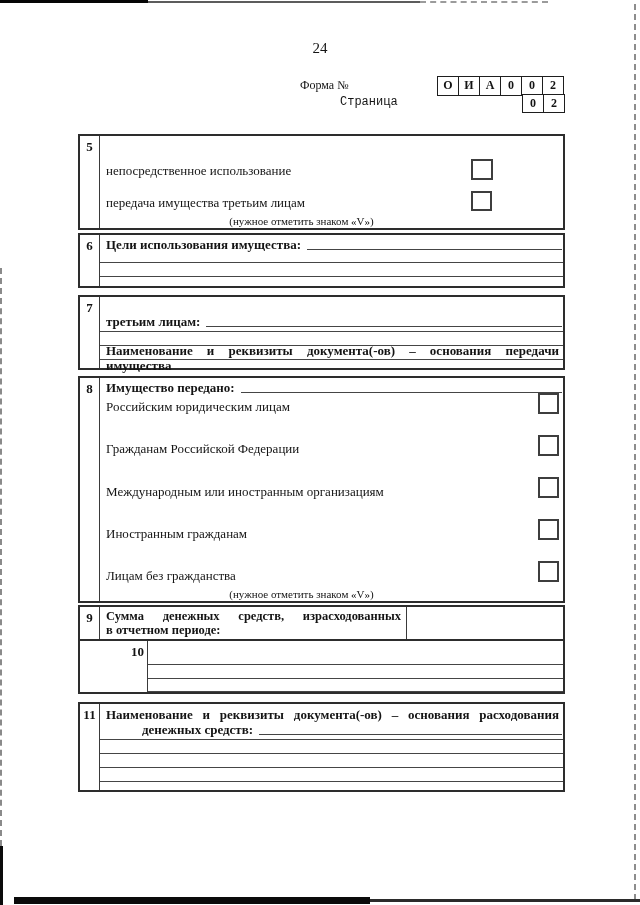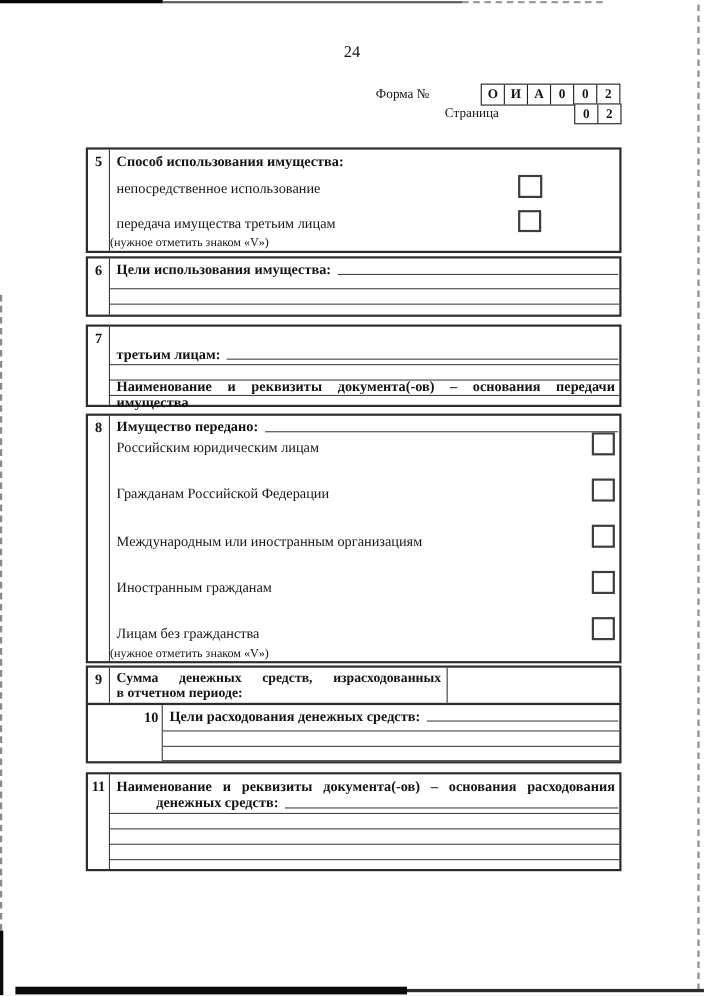--- a/index.html
+++ b/index.html
@@ -11,23 +11,23 @@
   .scan-top-1{position:absolute;left:0;top:0;width:148px;height:3px;background:#050505;}
   .scan-top-2{position:absolute;left:148px;top:1px;width:272px;height:2px;background:#5c5c5c;}
   .scan-top-3{position:absolute;left:420px;top:1px;width:128px;height:0;border-top:2px dashed #9b9b9b;}
   .scan-right{position:absolute;left:634px;top:4px;height:896px;width:0;border-left:2px dashed #8d8d8d;}
   .scan-left-dash{position:absolute;left:0;top:268px;height:578px;width:0;border-left:2px dashed #8a8a8a;}
   .scan-left-solid{position:absolute;left:0;top:846px;width:3px;height:59px;background:#0a0a0a;}
   .scan-bottom-1{position:absolute;left:14px;top:897px;width:356px;height:7px;background:#0a0a0a;}
   .scan-bottom-2{position:absolute;left:370px;top:899px;width:270px;height:3px;background:#2b2b2b;}
   
   .pagenum{position:absolute;left:298px;top:40px;width:44px;text-align:center;font-size:15px;}
-  .code-label{position:absolute;text-align:center;font-size:12px;}
+  .code-label{position:absolute;text-align:left;font-size:12px;}
   .lbl-forma{left:300px;top:78px;width:132px;}
-  .lbl-stranitsa{left:340px;top:95px;width:178px;}
+  .lbl-stranitsa{left:340px;top:95px;width:178px;font-family:Liberation Mono, monospace;}
   .lbl-list{left:510px;top:111px;width:54px;margin-top:44px;}
   .code-row{position:absolute;display:flex;border:1.5px solid #1e1e1e;background:#fff;}
   .code-row .cell{
     width:20px;text-align:center;font-weight:bold;font-size:12px;line-height:17px;
     border-left:1.5px solid #1e1e1e;
   }
   .code-row .cell:first-child{border-left:none;}
   .row-forma{left:437px;top:76px;height:18px;}
   .row-stranitsa{left:522px;top:94px;height:17px;}
   .row-stranitsa .cell{line-height:16px;}
@@ -41,21 +41,21 @@
     font-weight:bold;font-size:13px;text-align:center;padding-top:3px;
   }
   .body{flex:1;position:relative;font-size:13px;line-height:15px;}
   .abs{position:absolute;left:6px;right:4px;}
   .bold{font-weight:bold;}
   .just{text-align:justify;text-align-last:justify;}
   .hdr-row{position:absolute;left:6px;right:0;display:flex;align-items:flex-end;}
   .hdr-row .txt{white-space:nowrap;font-weight:bold;}
   .trail{flex:1;height:0;border-bottom:1.5px solid #454545;margin:0 1px 2px 6px;}
   .wline{position:absolute;left:0;right:0;height:0;border-top:1.5px solid #454545;}
-  .note{position:absolute;left:0;right:60px;font-size:11px;}
+  .note{position:absolute;left:0;right:60px;text-align:center;font-size:11px;}
   .cb{position:absolute;box-sizing:border-box;border:2px solid #3e3e3e;background:#fff;}
   
   .s9head{width:307px;box-sizing:border-box;border-right:1px solid #3a3a3a;padding:2px 5px 0 6px;font-weight:bold;font-size:12.5px;line-height:14px;}
   .s9val{flex:1;}
 </style>
 </head>
 <body>
 
 <div class="page">
 
@@ -82,21 +82,20 @@
   <div class="code-label lbl-stranitsa">Страница</div>
   <div class="code-row row-stranitsa">
     <div class="cell">0</div>
     <div class="cell">2</div>
   </div>
   <div class="code-label lbl-list">Лист К</div>
 
   <div class="sec" style="top:134px;height:96px;">
     <div class="numcol">5</div>
     <div class="body">
-      <div class="abs bold" style="top:3px;">Способ использования имущества:</div>
       <div class="abs" style="top:27px;">непосредственное использование</div>
       <div class="abs" style="top:59px;">передача имущества третьим лицам</div>
       <div class="note" style="top:78px;">(нужное отметить знаком «V»)</div>
     </div>
   </div>
   <div class="cb" style="left:471px;top:159px;width:22px;height:21px;"></div>
   <div class="cb" style="left:471px;top:191px;width:21px;height:20px;"></div>
 
   <div class="sec" style="top:233px;height:55px;">
     <div class="numcol">6</div>
@@ -152,24 +151,20 @@
         <div class="just">Сумма денежных средств, израсходованных</div>
         <div>в отчетном периоде:</div>
       </div>
       <div class="s9val"></div>
     </div>
   </div>
 
   <div class="sec" style="top:639px;height:55px;padding-left:48px;">
     <div class="numcol">10</div>
     <div class="body">
-      <div class="hdr-row" style="top:2px;height:15px;">
-        <span class="txt">Цели расходования денежных средств:</span>
-        <span class="trail"></span>
-      </div>
       <div class="wline" style="top:23px;"></div>
       <div class="wline" style="top:37px;"></div>
       <div class="wline" style="top:50px;"></div>
     </div>
   </div>
 
   <div class="sec" style="top:702px;height:90px;">
     <div class="numcol">11</div>
     <div class="body">
       <div class="abs bold just" style="top:3px;">Наименование и реквизиты документа(-ов) – основания расходования</div>

